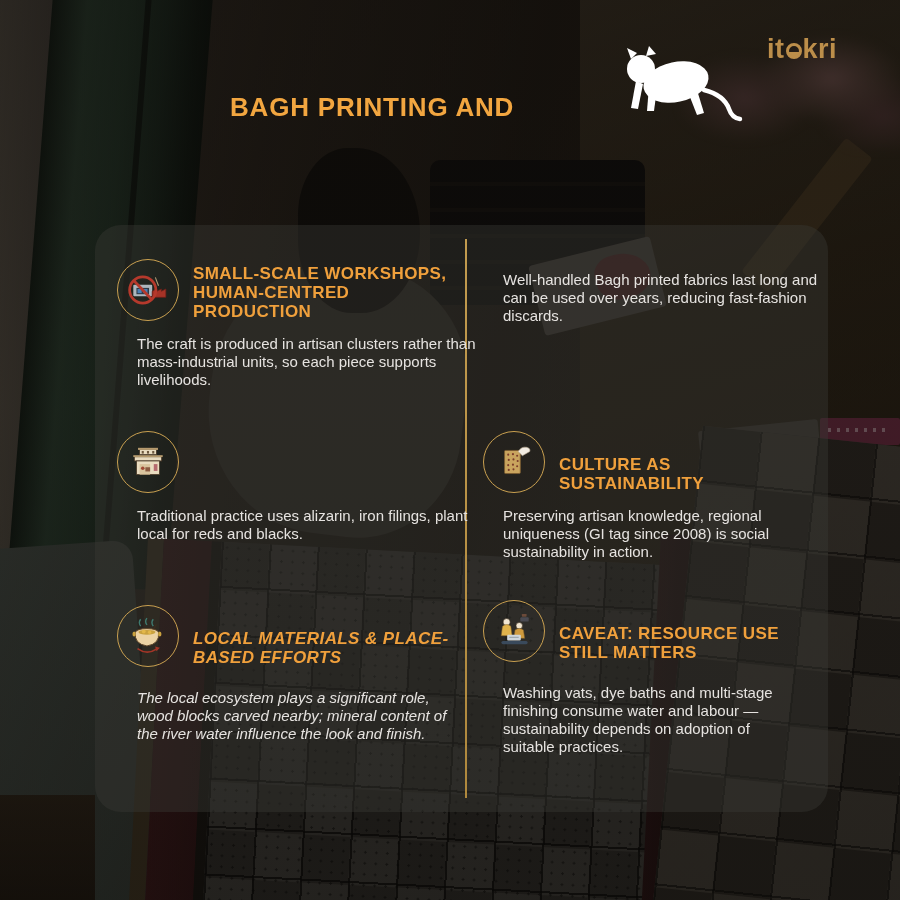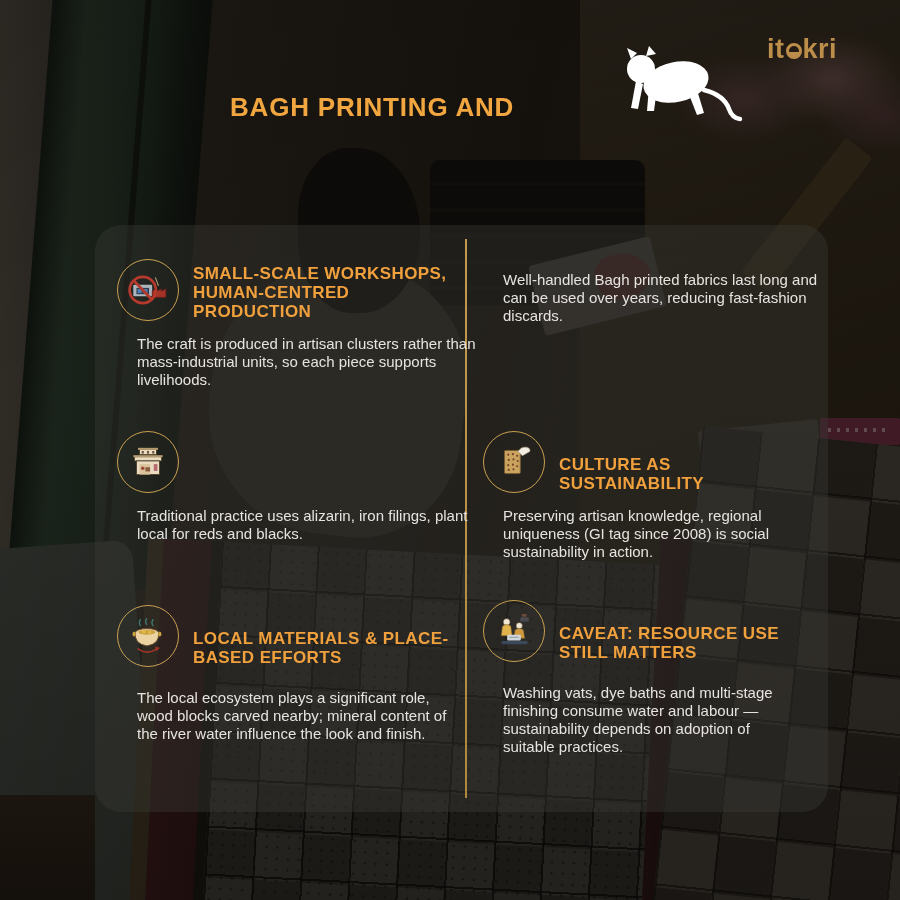--- a/index.html
+++ b/index.html
@@ -82,21 +82,21 @@
   .cat { position:absolute; left:612px; top:44px; z-index:6; }
 
   
   .panel { position:absolute; left:95px; top:225px; width:733px; height:587px; z-index:4;
     background:rgba(58,58,52,.42); border-radius:26px; }
   .divider { position:absolute; left:370px; top:14px; width:2px; height:559px;
     background:linear-gradient(180deg,#caa151,#b68d3e); opacity:.95; }
   .section { position:absolute; width:345px; }
   .s1 { left:22px;  top:32px; }  .s2 { left:388px; top:32px; }
   .s3 { left:22px;  top:204px; } .s4 { left:388px; top:204px; }
-  .s5 { left:22px;  top:378px; } .s6 { left:388px; top:373px; }
+  .s5 { left:22px;  top:378px;font-style:italic; } .s6 { left:388px; top:373px; }
   .sec-head { display:flex; align-items:flex-end; gap:14px; min-height:64px; }
   .icon-circle { width:62px; height:62px; flex:0 0 62px; border:1.6px solid #C9A050; border-radius:50%;
     display:flex; align-items:center; justify-content:center; }
   .section h3 { color:#F0A03C; font-size:17px; line-height:19px; letter-spacing:.4px;
     font-weight:bold; width:268px; text-transform:uppercase; }
   .s4 h3 { width:170px; }
   .section p { margin:14px 0 0 20px; color:#E6E3E0; font-size:15px; line-height:18px; width:345px; }
   .s2 p { width:332px; } .s4 p { width:312px; } .s5 p { width:320px; } .s6 p { width:302px; }
   .s5 p, .s6 p { margin-top:22px; }
 </style>

